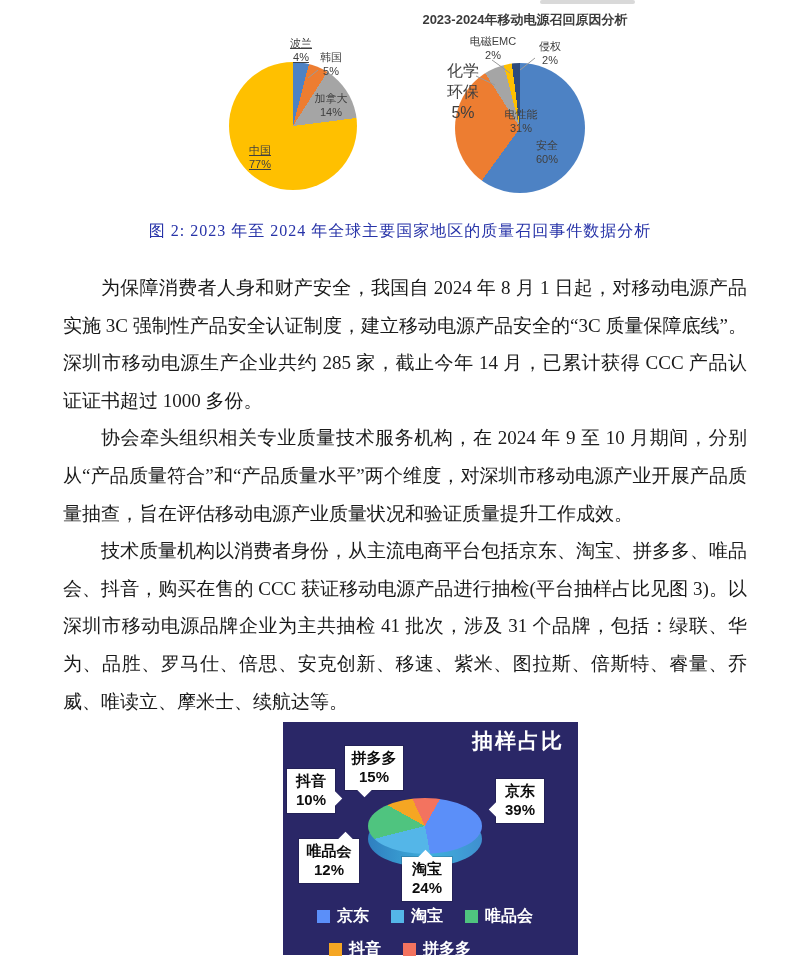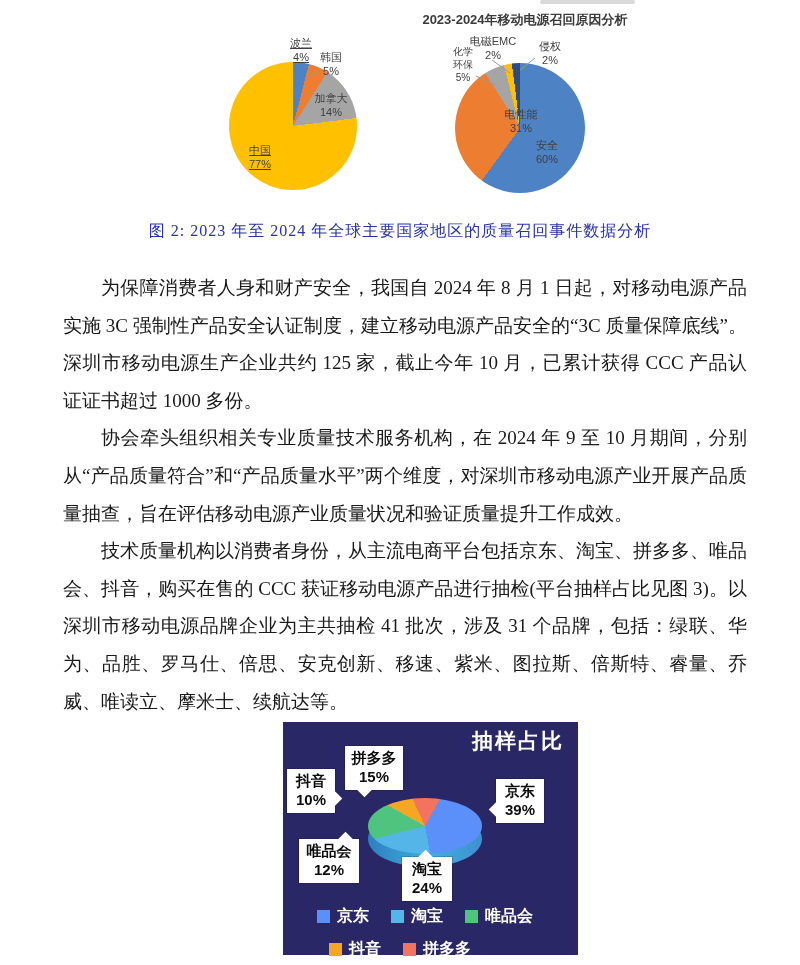--- a/index.html
+++ b/index.html
@@ -79,21 +79,21 @@
     <line x1="23" y1="10" x2="13" y2="18" stroke="#9a9a9a" stroke-width="1"></line>
   </svg>
 
   <div class="chart-title" style="left:418px; top:11px; width:214px;">2023-2024年移动电源召回原因分析</div>
   <div class="pie" style="left: 455px; top: 63px; width: 130px; height: 130px; background: conic-gradient(rgb(77, 130, 196) 0deg, rgb(77, 130, 196) 216deg, rgb(237, 125, 49) 216deg, rgb(237, 125, 49) 327.6deg, rgb(165, 165, 165) 327.6deg, rgb(165, 165, 165) 345.6deg, rgb(255, 192, 0) 345.6deg, rgb(255, 192, 0) 352.8deg, rgb(47, 75, 124) 352.8deg, rgb(47, 75, 124) 360deg);"></div>
 
   <div class="pie-label" style="left:467px; top:34px; width:52px;">
     <span>电磁EMC</span>
     <span>2%</span>
   </div>
-  <div class="pie-label" style="left:446px; top:45px; width:34px; font-size:10px;">
+  <div class="pie-label" style="left:446px; top:61px; width:34px; font-size:16px;">
     <span>化学</span>
     <span>环保</span>
     <span>5%</span>
   </div>
   <div class="pie-label" style="left:528px; top:39px; width:44px;">
     <span>侵权</span>
     <span>2%</span>
   </div>
   <div class="pie-label" style="left:496px; top:107px; width:50px;">
     <span>电性能</span>
@@ -105,21 +105,21 @@
   </div>
   <svg class="leader" style="left:440px; top:30px;" width="170" height="60">
     <line x1="52" y1="30" x2="70" y2="43" stroke="#9a9a9a" stroke-width="1"></line>
     <line x1="36" y1="46" x2="55" y2="55" stroke="#9a9a9a" stroke-width="1"></line>
     <line x1="95" y1="28" x2="80" y2="40" stroke="#9a9a9a" stroke-width="1"></line>
   </svg>
 
   <div class="caption">图 2: 2023 年至 2024 年全球主要国家地区的质量召回事件数据分析</div>
 
   <div class="body-text">
-    <p>为保障消费者人身和财产安全，我国自 2024 年 8 月 1 日起，对移动电源产品实施 3C 强制性产品安全认证制度，建立移动电源产品安全的“3C 质量保障底线”。深圳市移动电源生产企业共约 125 家，截止今年 10 月，已累计获得 CCC 产品认证证书超过 1000 多份。</p>
+    <p>为保障消费者人身和财产安全，我国自 2024 年 8 月 1 日起，对移动电源产品实施 3C 强制性产品安全认证制度，建立移动电源产品安全的“3C 质量保障底线”。深圳市移动电源生产企业共约 285 家，截止今年 14 月，已累计获得 CCC 产品认证证书超过 1000 多份。</p>
     <p>协会牵头组织相关专业质量技术服务机构，在 2024 年 9 至 10 月期间，分别从“产品质量符合”和“产品质量水平”两个维度，对深圳市移动电源产业开展产品质量抽查，旨在评估移动电源产业质量状况和验证质量提升工作成效。</p>
     <p>技术质量机构以消费者身份，从主流电商平台包括京东、淘宝、拼多多、唯品会、抖音，购买在售的 CCC 获证移动电源产品进行抽检(平台抽样占比见图 3)。以深圳市移动电源品牌企业为主共抽检 41 批次，涉及 31 个品牌，包括：绿联、华为、品胜、罗马仕、倍思、安克创新、移速、紫米、图拉斯、倍斯特、睿量、乔威、唯读立、摩米士、续航达等。</p>
   </div>
 
   <div class="fig3" style="background: rgb(42, 39, 103); padding-left: 48px;">
     <div class="fig3-title">抽样占比</div>
 
     <div class="pie3d-depth"></div>
     <div class="pie3d-top" style="background: conic-gradient(from 29deg, rgb(91, 143, 249) 0deg, rgb(91, 143, 249) 140.4deg, rgb(84, 182, 232) 140.4deg, rgb(84, 182, 232) 226.8deg, rgb(79, 196, 127) 226.8deg, rgb(79, 196, 127) 270deg, rgb(245, 166, 35) 270deg, rgb(245, 166, 35) 306deg, rgb(243, 115, 95) 306deg, rgb(243, 115, 95) 360deg);"></div>
 

